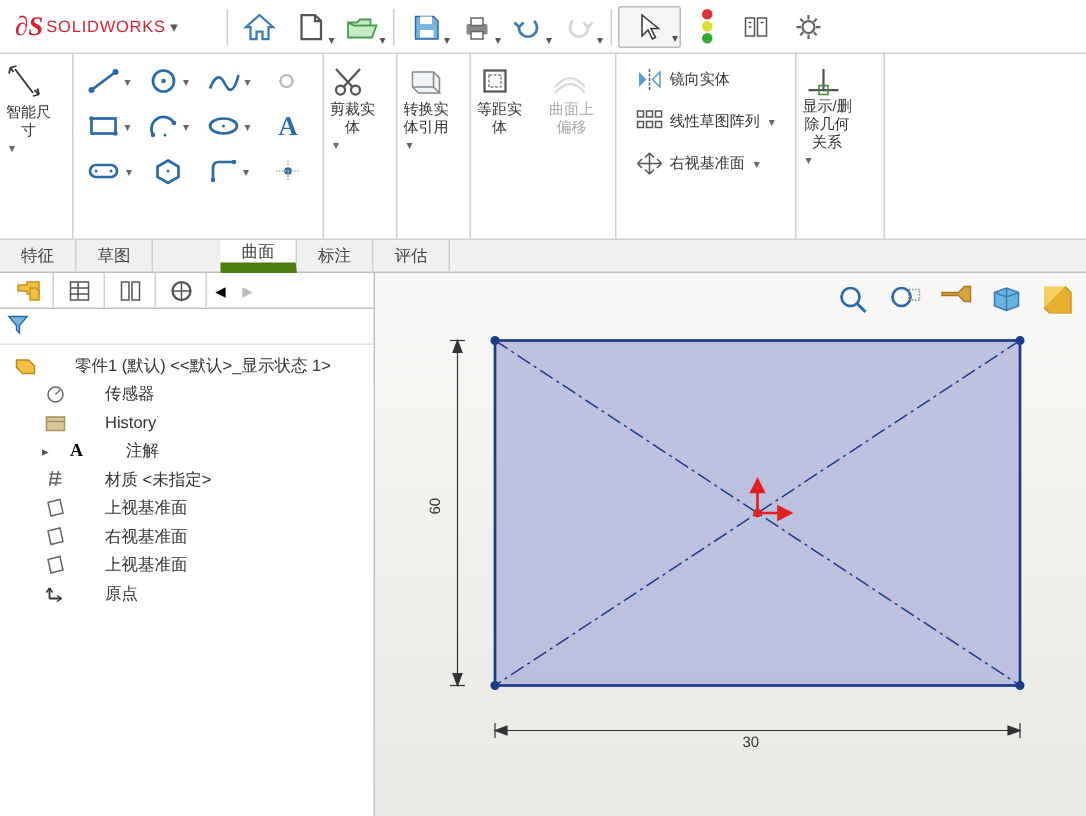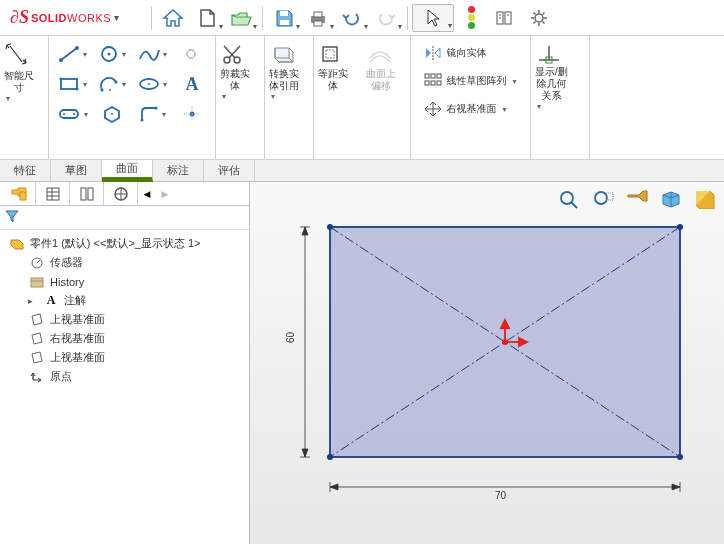--- a/index.html
+++ b/index.html
@@ -3,21 +3,21 @@
 <meta charset="utf-8">
 <style>
 * { margin: 0; padding: 0; box-sizing: border-box; font-family: "Microsoft YaHei", Arial, sans-serif; }
 body { background: #fff; width: 724px; height: 544px; overflow: hidden; position: relative; }
 
 
 .menubar { height: 36px; display: flex; align-items: center; border-bottom: 1px solid #d0d0d0; padding: 0 2px; }
 .logo-area { display: flex; align-items: center; padding: 0 8px; width: 145px; }
 .logo-ds { font-weight: bold; font-style: italic; font-size: 18px; color: #d92231; margin-right: 2px; font-family: Georgia, serif;}
 .logo-sw { font-size: 11px; color: #d92231; letter-spacing: 0.5px;}
-.logo-sw b { font-weight: bold; }
+.logo-sw b { font-weight: normal; }
 .menubar .dd { font-size: 10px; color: #555; margin-left: 3px;}
 .mb-icons { display: flex; gap: 0px; align-items: center; flex: 1; }
 .mb-btn { width: 34px; height: 28px; display: flex; align-items: center; justify-content: center; cursor: pointer; position: relative; border-radius: 2px; }
 .mb-btn .dd { position: absolute; right: 1px; bottom: 1px; font-size: 8px; }
 .sep { width: 1px; height: 24px; background: #ccc; margin: 0 4px; }
 .mb-sel { border: 1px solid #bbb; background: #f5f5f5; width: 42px; }
 .traffic { display: flex; flex-direction: column; gap: 1px; padding: 2px; }
 .tlight { width: 7px; height: 7px; border-radius: 50%; }
 
 
@@ -30,40 +30,40 @@
 .ex-sketch { background: #cfe8f5; border: 1px solid #7da8c8; }
 .tool-grid { display: grid; grid-template-columns: repeat(4, 38px); grid-auto-rows: 28px; gap: 2px; }
 .tool-grid .sm { display: flex; align-items: center; justify-content: center; cursor: pointer; border-radius: 2px; padding: 1px;}
 .text-tools { display: flex; flex-direction: column; gap: 6px; font-size: 10px; color: #333; padding-top: 2px;}
 .text-tools .row { display: flex; align-items: center; gap: 4px; cursor: pointer; padding: 2px 4px; border-radius: 2px;}
 .text-tools .ico { width: 18px; height: 18px; display: flex; align-items: center; justify-content: center;}
 
 
 .tabs { height: 22px; background: #f0f0f0; display: flex; border-bottom: 1px solid #c0c0c0; }
 .tab { padding: 0 14px; font-size: 11px; display: flex; align-items: center; border-right: 1px solid #d0d0d0; cursor: pointer; color: #444; }
-.tab.active { background: #fff; border-bottom: 5px solid #4d7c0f; margin-bottom: -1px; }
+.tab.active { background: #fff; border-bottom: 7px solid #4d7c0f; margin-bottom: -1px; margin-left: 45px; }
 
 
 .main { display: flex; height: calc(100% - 182px); }
 .panel { width: 250px; border-right: 1px solid #c0c0c0; display: flex; flex-direction: column; background: #fff; }
 .canvas { flex: 1; position: relative; background: linear-gradient(180deg, #f8f8f6, #e8e8e4); overflow: hidden; }
 
 
 .panel-tb { height: 24px; border-bottom: 1px solid #c0c0c0; display: flex; padding: 0 2px; gap: 0; }
 .ptab { width: 34px; display: flex; align-items: center; justify-content: center; border-right: 1px solid #d0d0d0; cursor: pointer; }
 .ptab.none { border-right: none; }
 .filter-bar { height: 24px; border-bottom: 1px solid #e0e0e0; padding: 2px 4px;}
 
 
 .tree { font-size: 11px; padding: 4px 2px; overflow-y: auto; flex: 1; }
 .tree .node { display: flex; align-items: center; gap: 4px; padding: 2px 0 2px 6px; cursor: pointer; border-radius: 2px;}
 .tree .child { padding-left: 26px; }
 .tree .exp { width: 10px; font-size: 9px; color: #555; }
 .tree .ico { width: 18px; height: 15px; display: flex; align-items: center; justify-content: center; }
-.tree .txt { color: #333; }
+.tree .txt { color: #333; margin-left: 20px; }
 .pl-dd { font-size: 8px; color: #666; margin-left: 2px;}
 
 
 .view-tb { position: absolute; top: 5px; right: 5px; display: flex; gap: 6px; }
 .vtb { width: 28px; height: 24px; cursor: pointer; display: flex; align-items: center; justify-content: center; }
 
 
 .sketch-svg { position: absolute; left: 0; top: 0; }
 .dim-txt { position: absolute; font-size: 10px; color: #333; }
 
@@ -430,20 +430,32 @@
             </svg>
           </span>
         <span class="txt">History</span>
       </div>
       <div class="node child">
         <span class="exp">▸</span>
         <span class="ico">
             <span style="font-size:12px;font-weight:bold;font-family:serif">A</span>
           </span>
         <span class="txt">注解</span>
+      </div>
+      <div class="node child">
+        <span class="ico">
+            <svg width="14" height="13">
+              <line x1="3" y1="3" x2="11" y2="3" stroke="#666"></line>
+              <line x1="3" y1="6" x2="11" y2="6" stroke="#666"></line>
+              <line x1="3" y1="9" x2="11" y2="9" stroke="#666"></line>
+              <line x1="5" y1="1" x2="3" y2="11" stroke="#666"></line>
+              <line x1="9" y1="1" x2="7" y2="11" stroke="#666"></line>
+            </svg>
+          </span>
+        <span class="txt">材质 &lt;未指定&gt;</span>
       </div>
       <div class="node child">
         <span class="ico">
             <svg width="14" height="13">
               <path d="M2 3 L10 1 L12 10 L4 12 Z" fill="none" stroke="#666"></path>
             </svg>
           </span>
         <span class="txt">上视基准面</span>
       </div>
       <div class="node child">
@@ -537,15 +549,15 @@
 
       <g stroke="#e02020" stroke-width="1.8" fill="#e02020">
         <line x1="255" y1="160" x2="255" y2="138"></line>
         <line x1="255" y1="160" x2="277" y2="160"></line>
         <path d="M255 138 L251 146 L259 146 Z"></path>
         <path d="M277 160 L269 156 L269 164 Z"></path>
         <circle cx="255" cy="160" r="2"></circle>
       </g>
     </svg>
     <div class="dim-txt" style="left:35px; top:150px; transform:rotate(-90deg)">60</div>
-    <div class="dim-txt" style="left:245px; top:308px">70</div>
+    <div class="dim-txt" style="left:245px; top:308px">30</div>
   </div>
 </div>
 
 </body></html>

